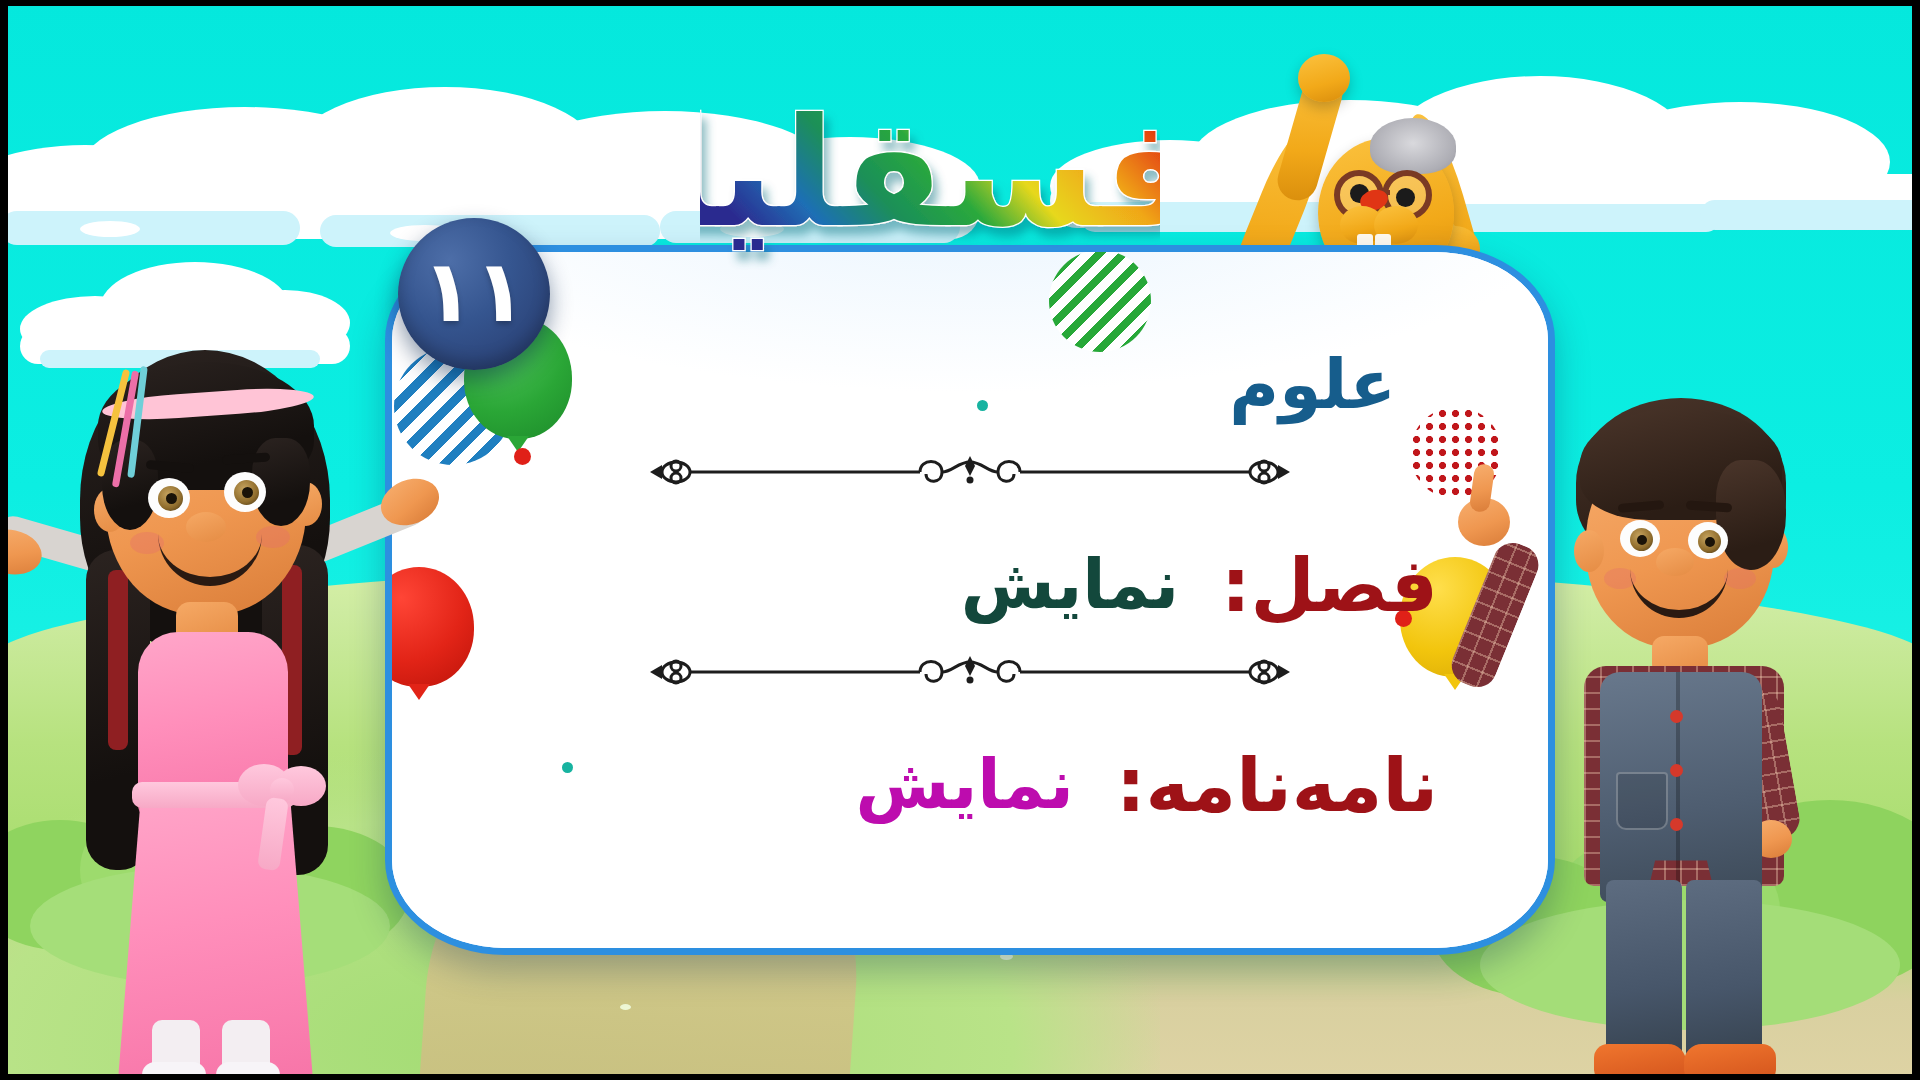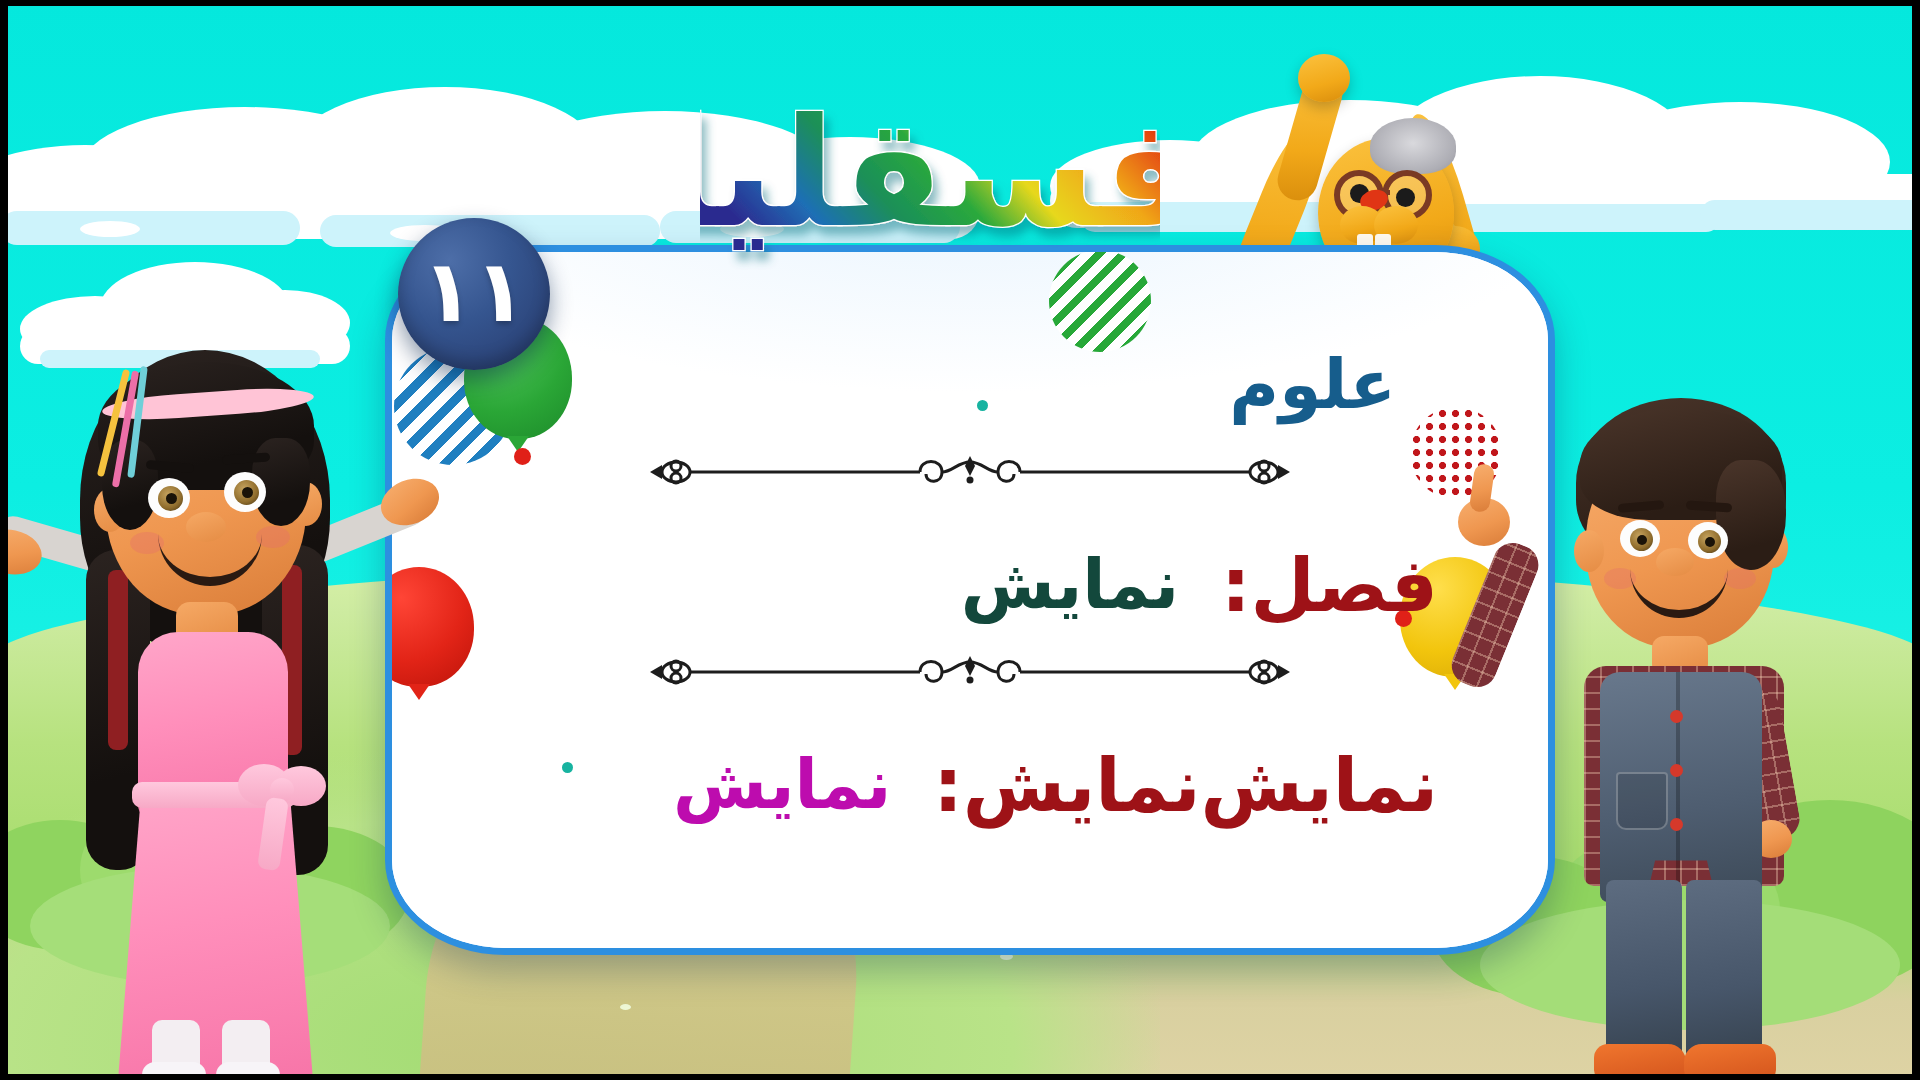--- a/index.html
+++ b/index.html
@@ -400,21 +400,21 @@
       <div class="row row-1">
         <span class="value" style="color:#165d8c;">علوم</span>
       </div>
 
       <div class="row row-2">
         <span class="label">فصل:</span>
         <span class="value" style="color:#13483c;">نمایش</span>
       </div>
 
       <div class="row row-3">
-        <span class="label">نمایش‌نمایش:</span>
+        <span class="label">نامه‌نامه:</span>
         <span class="value" style="color:#bd0cae;">نمایش</span>
       </div>
 
       <div class="divider d1">
         <svg viewBox="0 0 660 40" xmlns="http://www.w3.org/2000/svg">
           <g fill="none" stroke="#1d1d1d" stroke-width="3">
             <line x1="50" y1="20" x2="280" y2="20"></line>
             <line x1="380" y1="20" x2="610" y2="20"></line>
             <path d="M280 20 C280 6, 302 6, 302 20 C302 32, 286 32, 286 22"></path>
             <path d="M380 20 C380 6, 358 6, 358 20 C358 32, 374 32, 374 22"></path>

